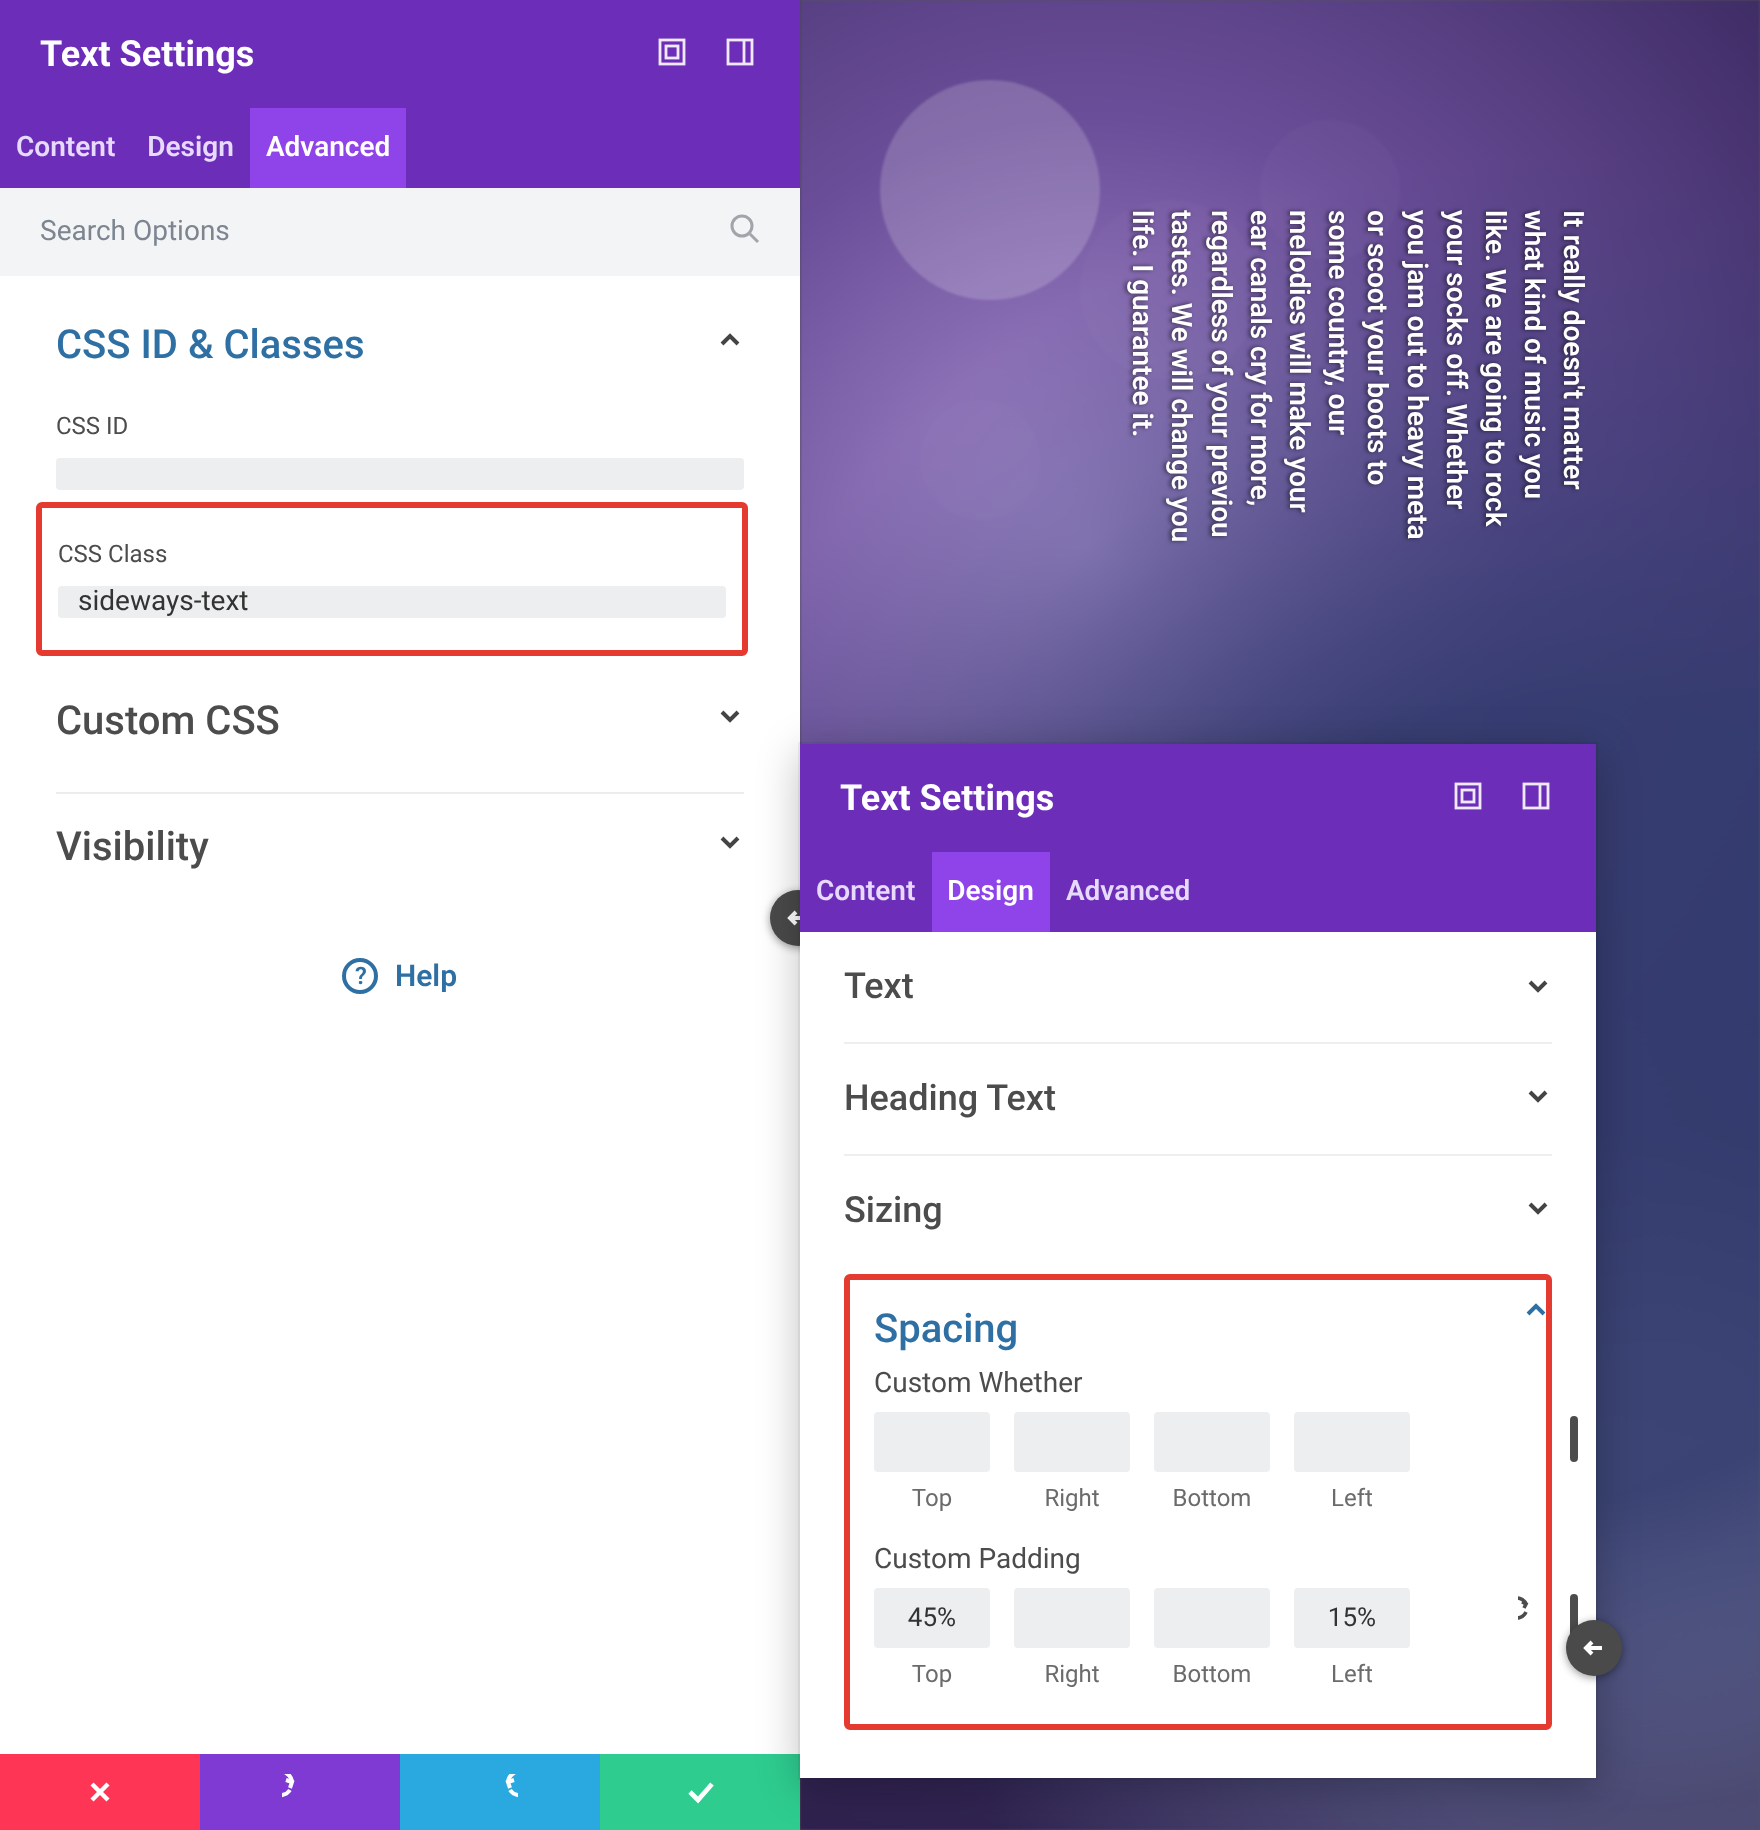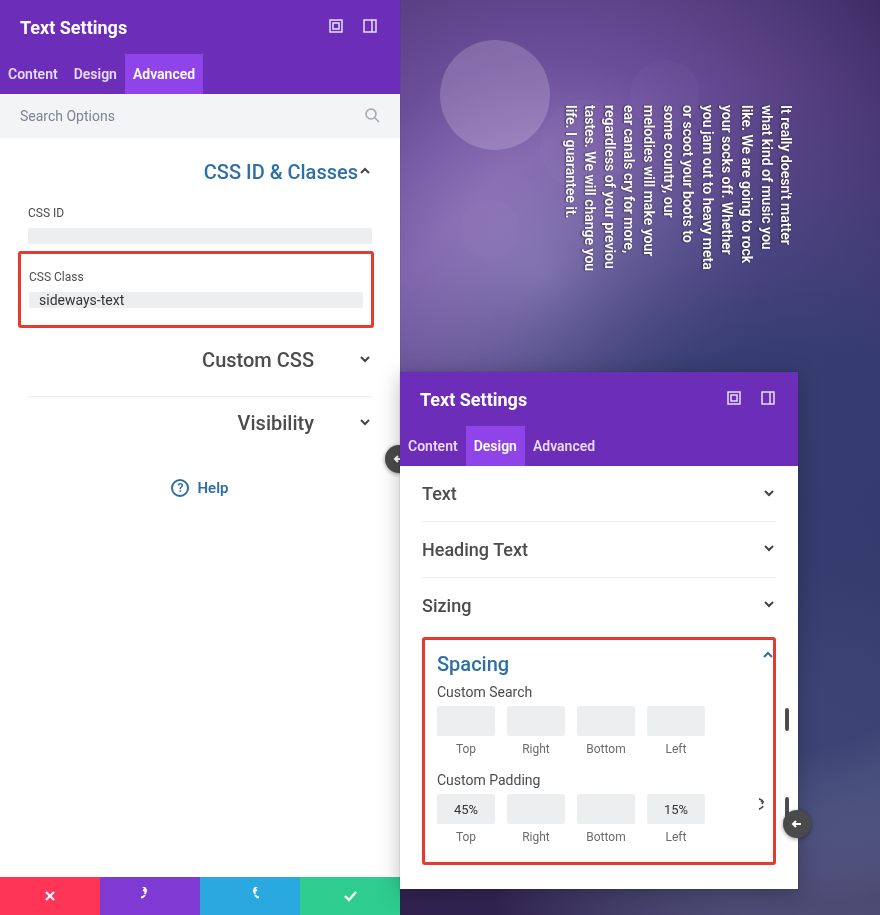--- a/index.html
+++ b/index.html
@@ -31,21 +31,21 @@
   .icn svg { display:block; }
   .tabs { display:flex; background:#6c2eb9; }
   .tab { flex:0 0 auto; padding:12px 8px; color:#e7dafc; font-size:14px; font-weight:600; cursor:pointer; }
   .tab.active { background:#8e44e8; color:#fff; }
   .searchbar { display:flex; align-items:center; background:#f3f4f6; height:44px; padding:0 20px; color:#7c8590; font-size:14px; }
   .searchbar input { flex:1; background:transparent; border:0; outline:0; font-size:14px; color:#a21caf; }
   .searchbar input::placeholder { color:#7c8590; }
   .searchbar .sicon { opacity:.6; }
 
   .section { padding:20px 28px 6px 28px; }
-  .sec-title { display:flex; align-items:center; justify-content:flex-end; color:#2e6fa4; font-size:20px; font-weight:500; padding:14px 0; cursor:pointer; white-space:nowrap; }
+  .sec-title { display:flex; align-items:center; justify-content:space-between; color:#2e6fa4; font-size:20px; font-weight:500; padding:14px 0; cursor:pointer; white-space:nowrap; }
   .sec-title.dark { color:#4c4c4c;gap:44px; }
   .sec-title .chev { color:#444; font-size:14px; }
   .label { font-size:12px; color:#4c4c4c; margin:8px 0 6px; }
   .field { width:100%; height:16px; background:#edeef0; border:0; border-radius:2px; padding:0 10px; font-size:14px; color:#333; outline:none; }
   .redbox { border:3px solid #e43a2f; border-radius:3px; padding:8px 8px 16px 8px; margin-top:6px; margin-left:-10px; margin-right:-2px; }
   .divider { height:1px; background:#ececec; margin:4px 28px 0 28px; }
 
   .help { display:flex; align-items:center; justify-content:center; gap:8px; color:#2e6fa4; font-weight:600; font-size:15px; padding:24px 0; }
   .help .hicon { width:18px; height:18px; border:2px solid #2e6fa4; border-radius:50%; display:flex; align-items:center; justify-content:center; font-size:12px; }
 
@@ -259,21 +259,21 @@
     </div>
 
     <div class="spacing">
       <span class="openchev">
           <svg width="14" height="14" viewBox="0 0 14 14" fill="none" stroke="#2e6fa4" stroke-width="2">
             <polyline points="3,9 7,5 11,9"></polyline>
           </svg>
         </span>
       <div class="sp-title">Spacing</div>
 
-      <div class="splabel">Custom Search</div>
+      <div class="splabel">Custom Whether</div>
       <div style="position:relative;">
         <div class="quad">
           <div class="qcell"><input value="" style=""><div class="ql">Top</div></div>
           <div class="qcell"><input value="" style=""><div class="ql">Right</div></div>
           <div class="qcell"><input value="" style=""><div class="ql">Bottom</div></div>
           <div class="qcell"><input value="" style=""><div class="ql">Left</div></div>
         </div>
         <div class="sideicons" style="top:4px;">
           <span><span class="phone"></span></span>
         </div>

